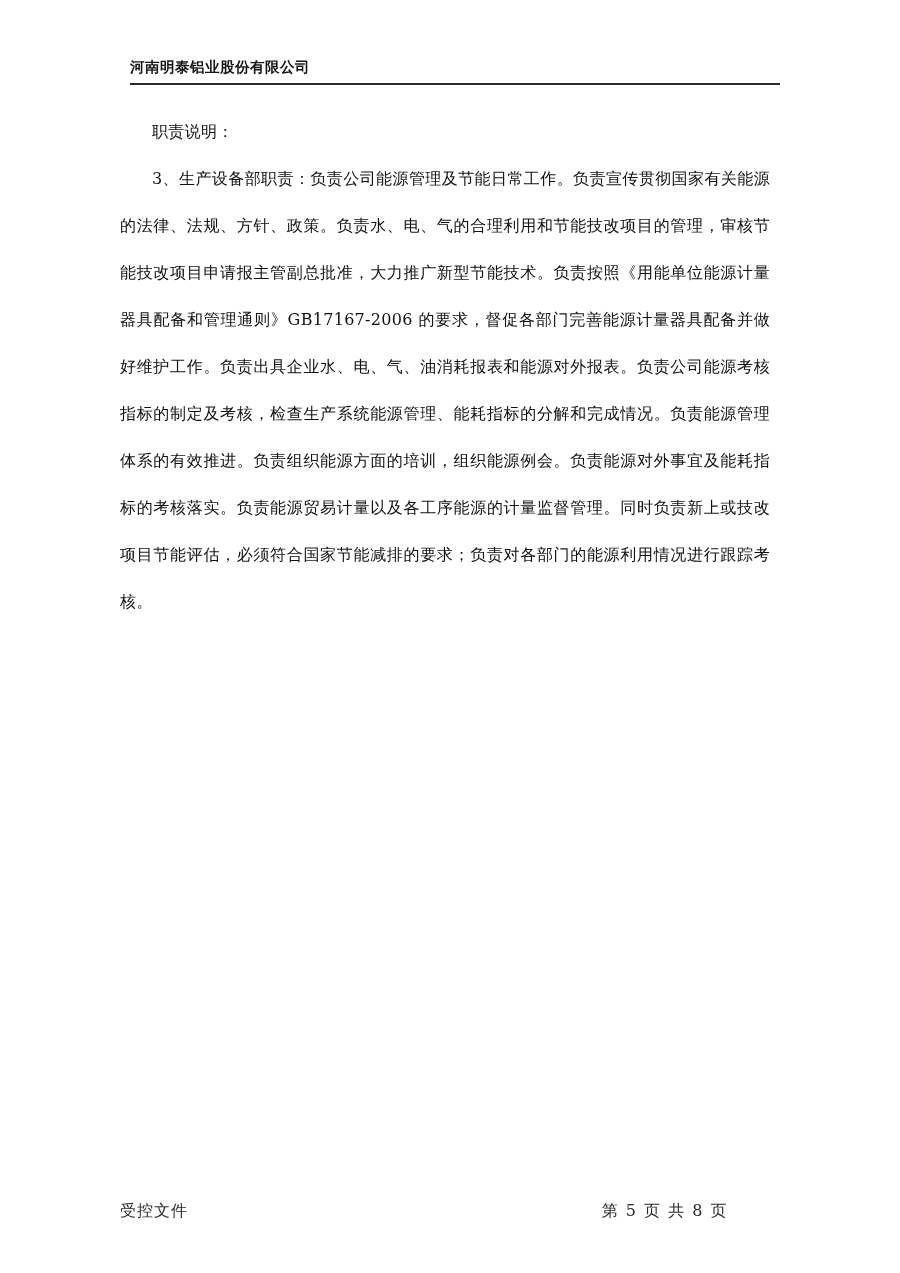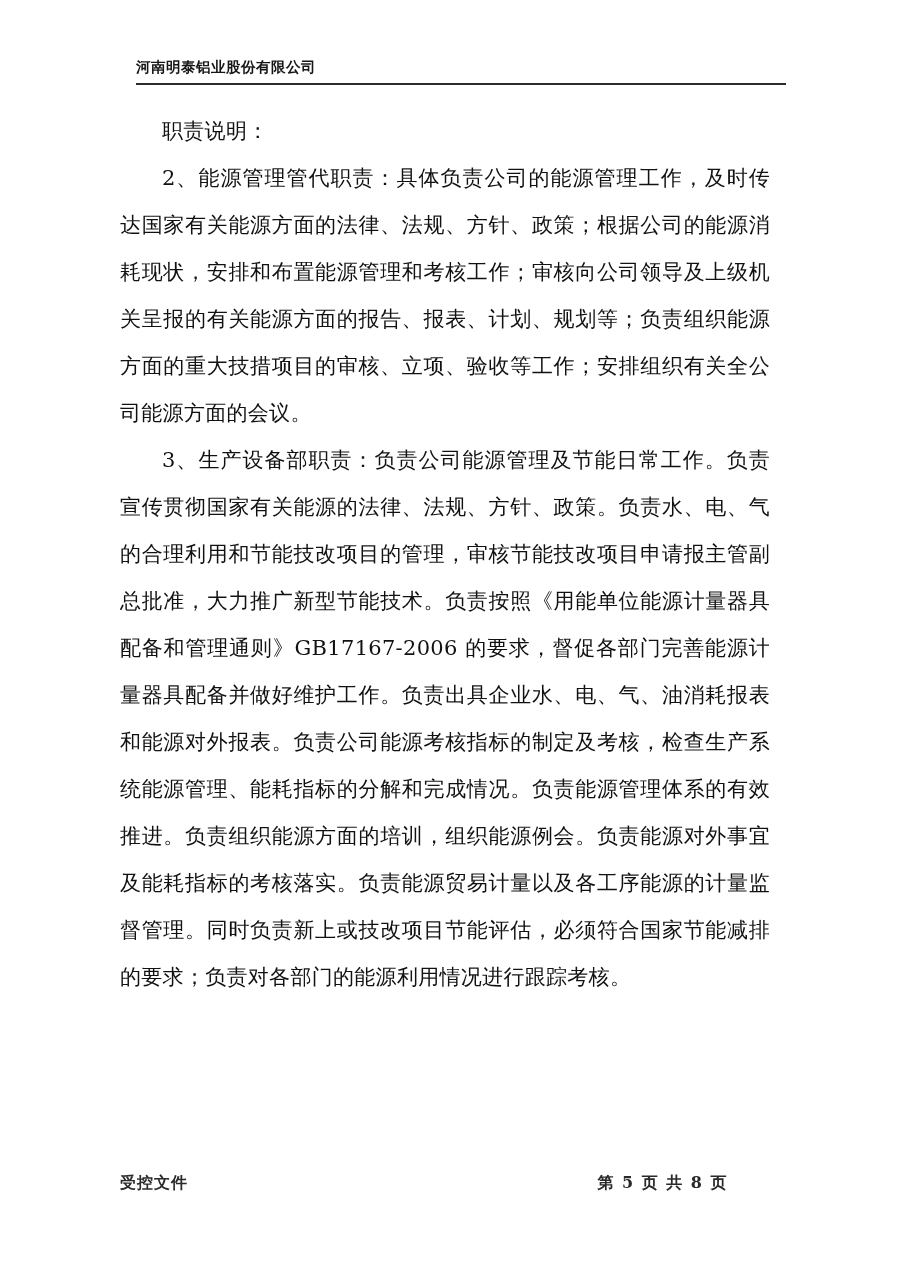--- a/index.html
+++ b/index.html
@@ -17,21 +17,21 @@
   .page {
     position: relative;
     width: 900px;
     height: 1273px;
     box-sizing: border-box;
     padding: 0;
     background: #ffffff;
   }
   .header {
     position: absolute;
-    left: 136px;
+    left: 130px;
     top: 58px;
     width: 650px;
   }
   .header-title {
     font-size: 14.5px;
     font-family: "DejaVu Serif", "Liberation Serif", serif;
     font-weight: bold;
     letter-spacing: 0.5px;
     color: #161616;
     padding-bottom: 6px;
@@ -41,43 +41,42 @@
     height: 0;
     border-top: 2px solid #2b2b2b;
   }
   .body-text {
     position: absolute;
     left: 120px;
     top: 108px;
     width: 650px;
   }
   .para {
-    font-size: 21px;
+    font-size: 16px;
     line-height: 47px;
     text-align: justify;
     text-justify: inter-ideograph;
     margin: 0 0 0 0;
     text-indent: 2em;
     color: #111111;
     letter-spacing: 0.3px;
   }
   .para.tight {
     text-indent: 2.2em;
   }
   .footer {
     position: absolute;
     left: 120px;
-    top: 1144px;
+    top: 1172px;
     width: 650px;
     display: flex;
     justify-content: space-between;
     align-items: baseline;
     font-size: 16px;
     color: #2a2a2a;
-    font-weight: bold;
   }
   .footer-left {
     font-family: "DejaVu Serif", "Liberation Serif", serif;
     letter-spacing: 1px;
   }
   .footer-right {
     font-family: "DejaVu Serif", "Liberation Serif", serif;
     letter-spacing: 1.5px;
     padding-right: 42px;
     margin-top: 29px;
@@ -88,21 +87,20 @@
 
 <div class="page">
 
   <div class="header">
     <div class="header-title">河南明泰铝业股份有限公司</div>
     <div class="header-rule"></div>
   </div>
 
   <div class="body-text">
     <p class="para">职责说明：</p>
-    <p class="para">2、能源管理管代职责：具体负责公司的能源管理工作，及时传达国家有关能源方面的法律、法规、方针、政策；根据公司的能源消耗现状，安排和布置能源管理和考核工作；审核向公司领导及上级机关呈报的有关能源方面的报告、报表、计划、规划等；负责组织能源方面的重大技措项目的审核、立项、验收等工作；安排组织有关全公司能源方面的会议。</p>
     <p class="para">3、生产设备部职责：负责公司能源管理及节能日常工作。负责宣传贯彻国家有关能源的法律、法规、方针、政策。负责水、电、气的合理利用和节能技改项目的管理，审核节能技改项目申请报主管副总批准，大力推广新型节能技术。负责按照《用能单位能源计量器具配备和管理通则》GB17167-2006 的要求，督促各部门完善能源计量器具配备并做好维护工作。负责出具企业水、电、气、油消耗报表和能源对外报表。负责公司能源考核指标的制定及考核，检查生产系统能源管理、能耗指标的分解和完成情况。负责能源管理体系的有效推进。负责组织能源方面的培训，组织能源例会。负责能源对外事宜及能耗指标的考核落实。负责能源贸易计量以及各工序能源的计量监督管理。同时负责新上或技改项目节能评估，必须符合国家节能减排的要求；负责对各部门的能源利用情况进行跟踪考核。</p>
   </div>
 
   <div class="footer">
     <div class="footer-left">受控文件</div>
     <div class="footer-right">第 5 页 共 8 页</div>
   </div>
 
 </div>
 

